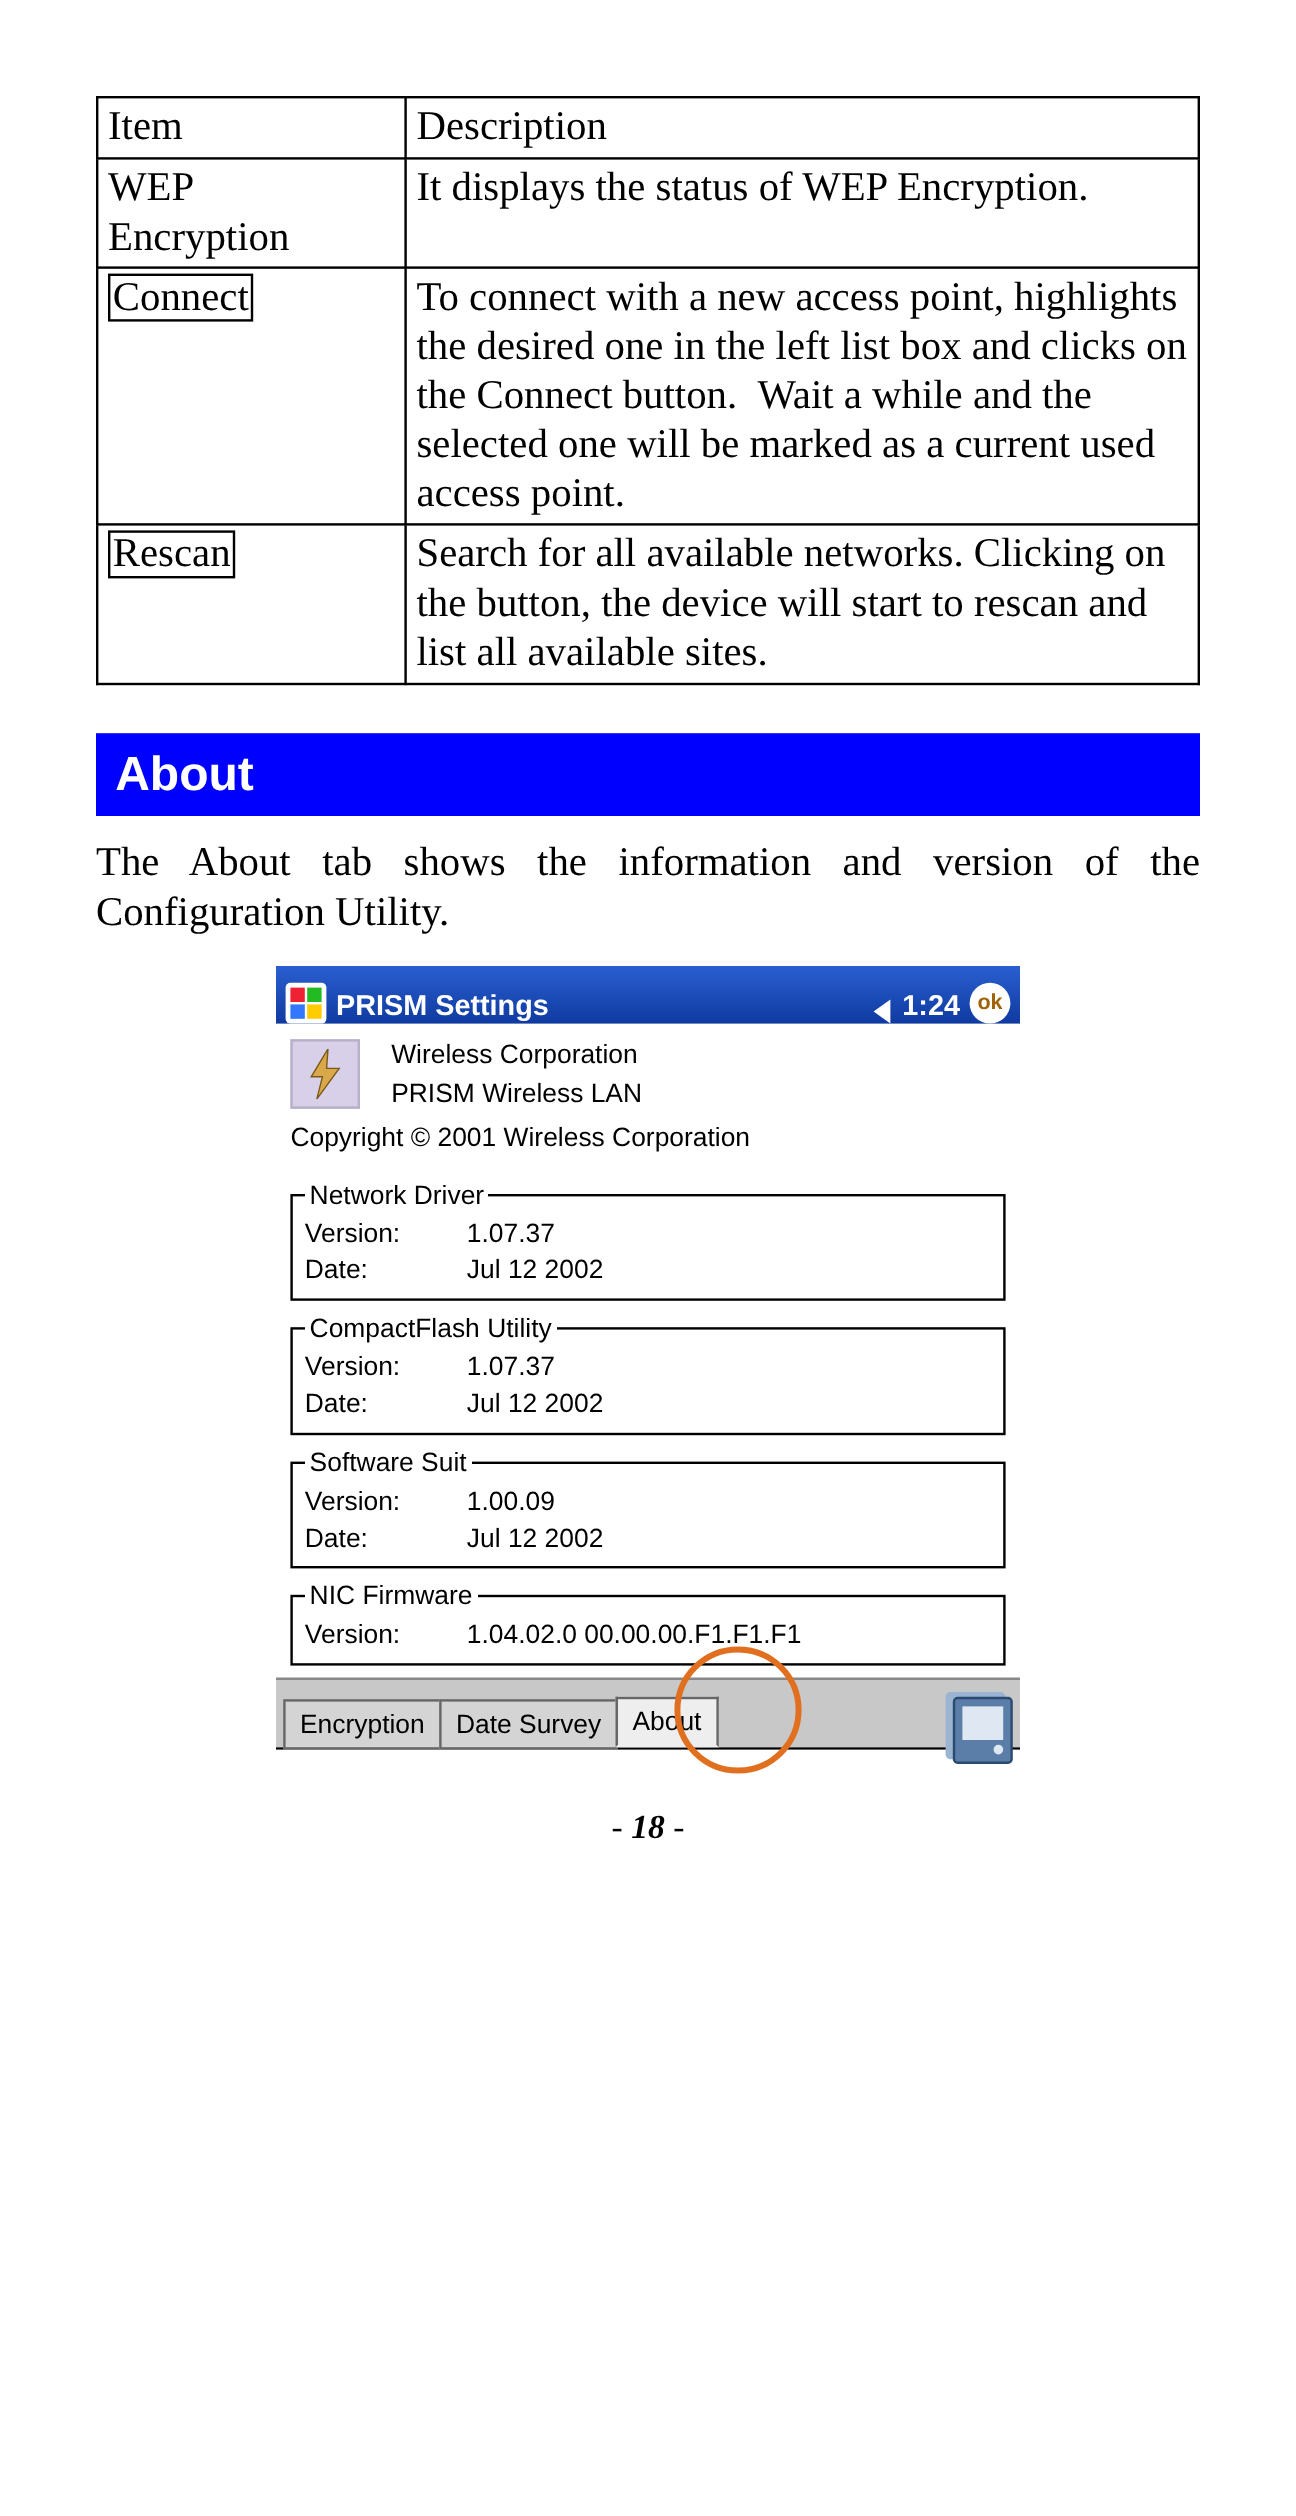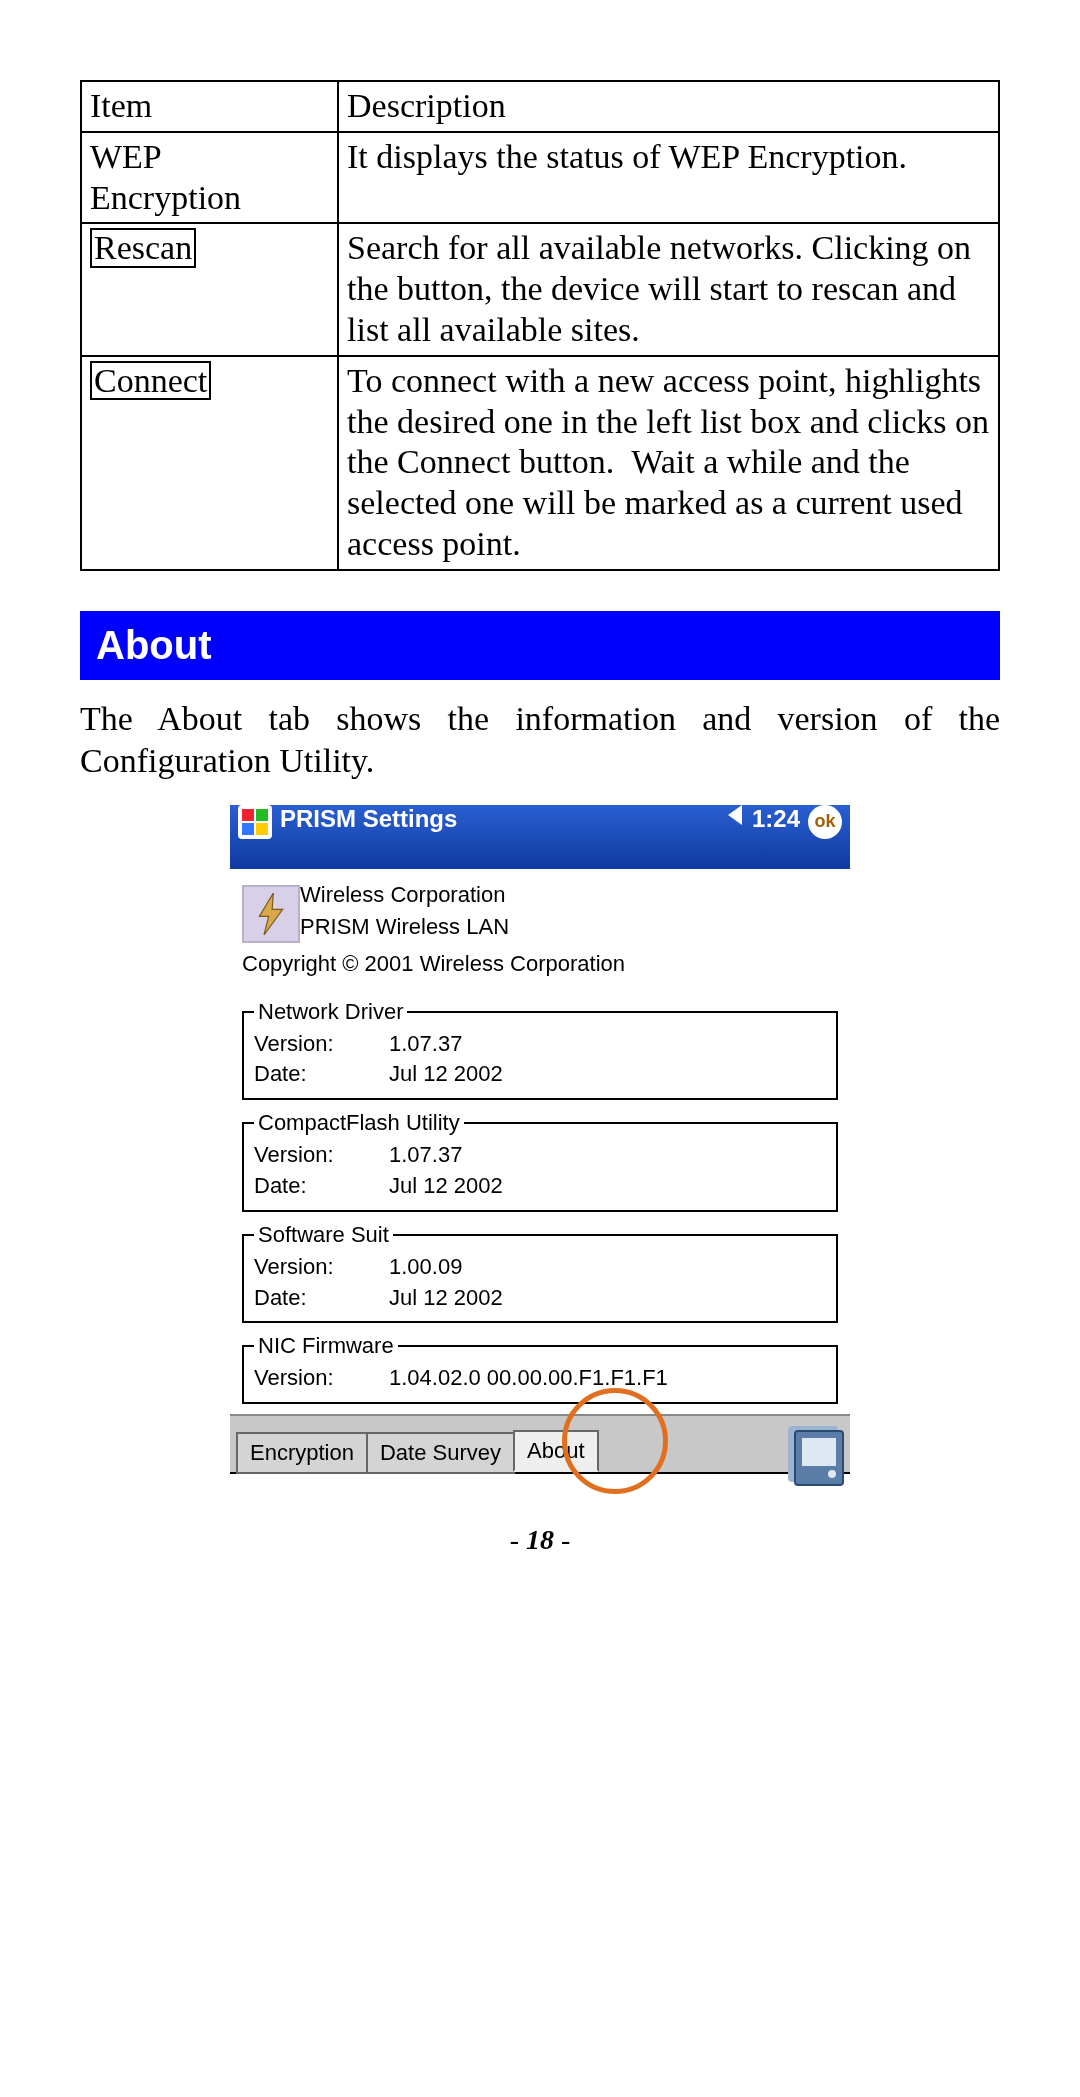--- a/index.html
+++ b/index.html
@@ -53,22 +53,22 @@
     font-family: Tahoma, Arial, sans-serif;
     font-size: 22px;
     color: #000;
     border-bottom: 2px solid #000;
   }
   .titlebar {
     background: #1246b8;
     background: linear-gradient(#2a5fd0, #0f3aa0);
     color: #fff;
     display: flex;
-    align-items: flex-start;
-    height: 64px;
+    align-items: flex-end;
+    height: 48px;
     padding: 0 8px;
     gap: 8px;
     font-weight: bold;
     font-size: 24px;
   }
   .winflag {
     width: 34px; height: 34px;
     background: #fff;
     border-radius: 4px;
     display: grid;
@@ -90,21 +90,21 @@
     border-right: 14px solid #fff;
     margin-right: 2px;
   }
   .okbtn {
     width: 34px; height: 34px; border-radius: 50%;
     background: #fff; color: #a16207;
     display: flex; align-items: center; justify-content: center;
     font-weight: bold; font-size: 18px;
   }
   .shot-body { padding: 10px 12px 0 12px; }
-  .hdr-row { display: flex; gap: 0; align-items: flex-end; }
+  .hdr-row { display: flex; gap: 26px; align-items: center; }
   .lightning {
     width: 54px; height: 54px;
     background: #d8d0e8;
     border: 2px solid #b8b0c8;
     display: flex; align-items: center; justify-content: center;
   }
   .lightning svg { width: 30px; height: 42px; }
   .hdr-text div { line-height: 1.45; }
   .copyright { margin: 8px 0 22px 0; }
   fieldset.grp {
@@ -201,26 +201,26 @@
       <td class="item-col bold">Item</td>
       <td class="bold">Description</td>
     </tr>
     </tbody>
       <tbody id="table-rows">
         <tr>
           <td class="item-col"><span class="bold">WEP<br>Encryption</span></td>
           <td class="just">It displays the status of WEP Encryption.</td>
         </tr>
         <tr>
+          <td class="item-col"><span class="bold boxed">Connect</span></td>
+          <td class="just">To connect with a new access point, highlights the desired one in the left list box and clicks on the <span class="bold">Connect</span> button. &nbsp;Wait a while and the selected one will be marked as a current used access point.</td>
+        </tr>
+        <tr>
           <td class="item-col"><span class="bold boxed">Rescan</span></td>
           <td class="just">Search for all available networks. Clicking on the button, the device will start to rescan and list all available sites.</td>
-        </tr>
-        <tr>
-          <td class="item-col"><span class="bold boxed">Connect</span></td>
-          <td class="just">To connect with a new access point, highlights the desired one in the left list box and clicks on the <span class="bold">Connect</span> button. &nbsp;Wait a while and the selected one will be marked as a current used access point.</td>
         </tr>
       </tbody>
   </table>
 
   <div class="section-bar">About</div>
 
   <div class="para" id="section-para">The <span class="bold">About</span> tab shows the information and version of the Configuration Utility.</div>
 
   <div class="shot-wrap">
     <div class="shot">

